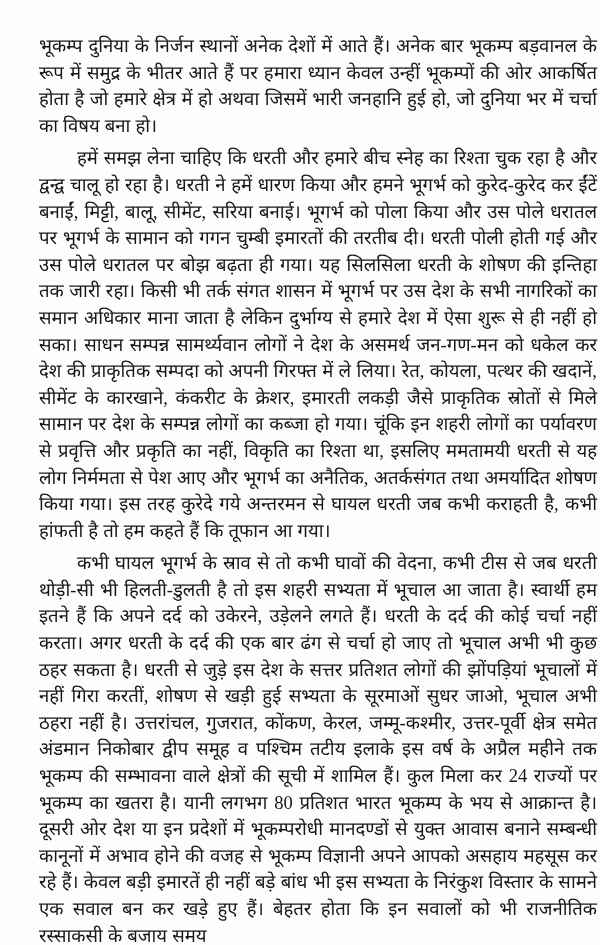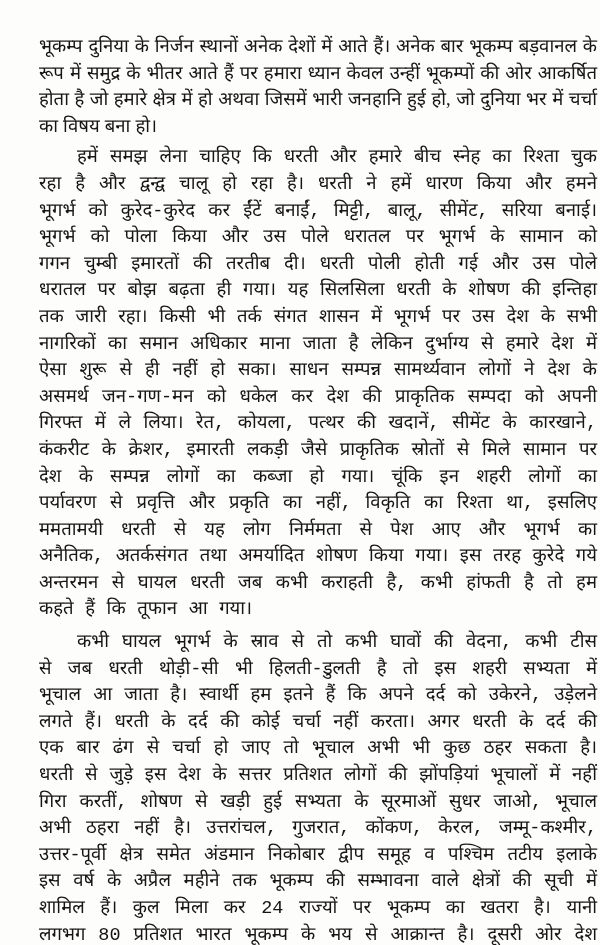--- a/index.html
+++ b/index.html
@@ -21,21 +21,21 @@
   }
   .text-block {
     flex: 1 1 auto;
     font-size: 18.5px;
     line-height: 26.6px;
     text-align: justify;
     text-justify: inter-word;
     word-spacing: 0.5px;
   }
   .para { text-indent: 0; }
-  .para.indent { text-indent: 38px; font-family: Liberation Mono, monospace; }
+  .para.indent { text-indent: 38px; }
   .page-footer {
     flex: 0 0 auto;
     text-align: center;
     padding: 6px 0 16px 0;
   }
   .page-number {
     display: inline-block;
     font-size: 21px;
     color: #1a1816;
   }

